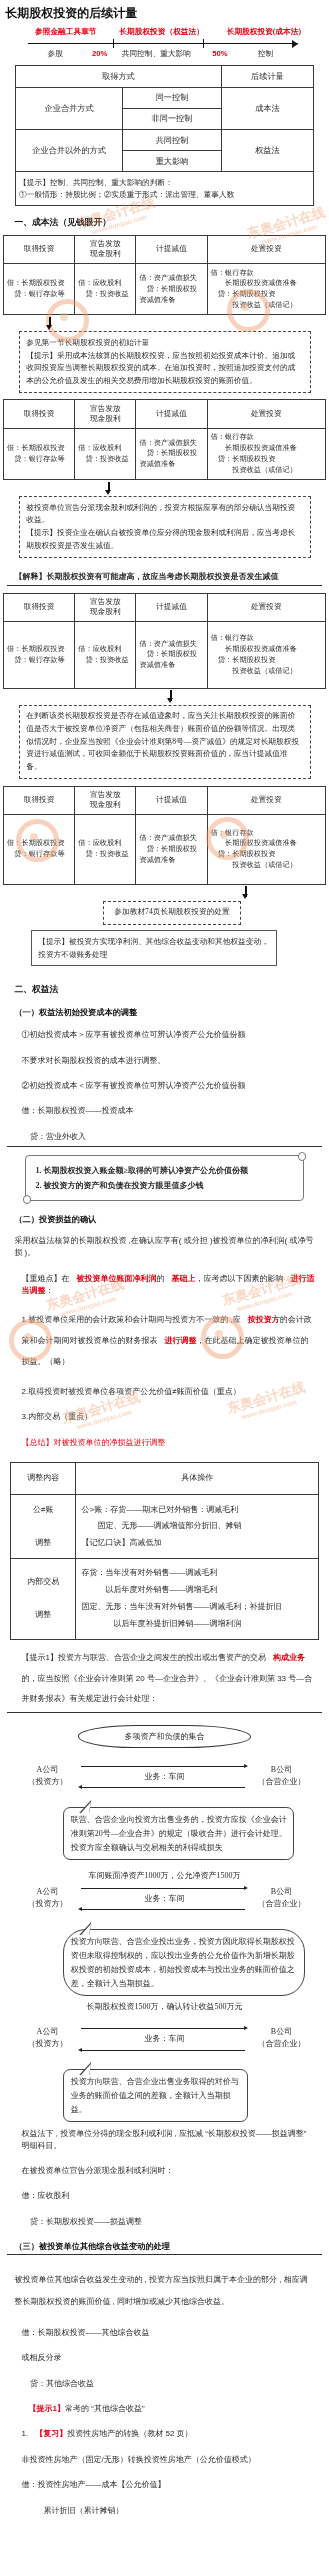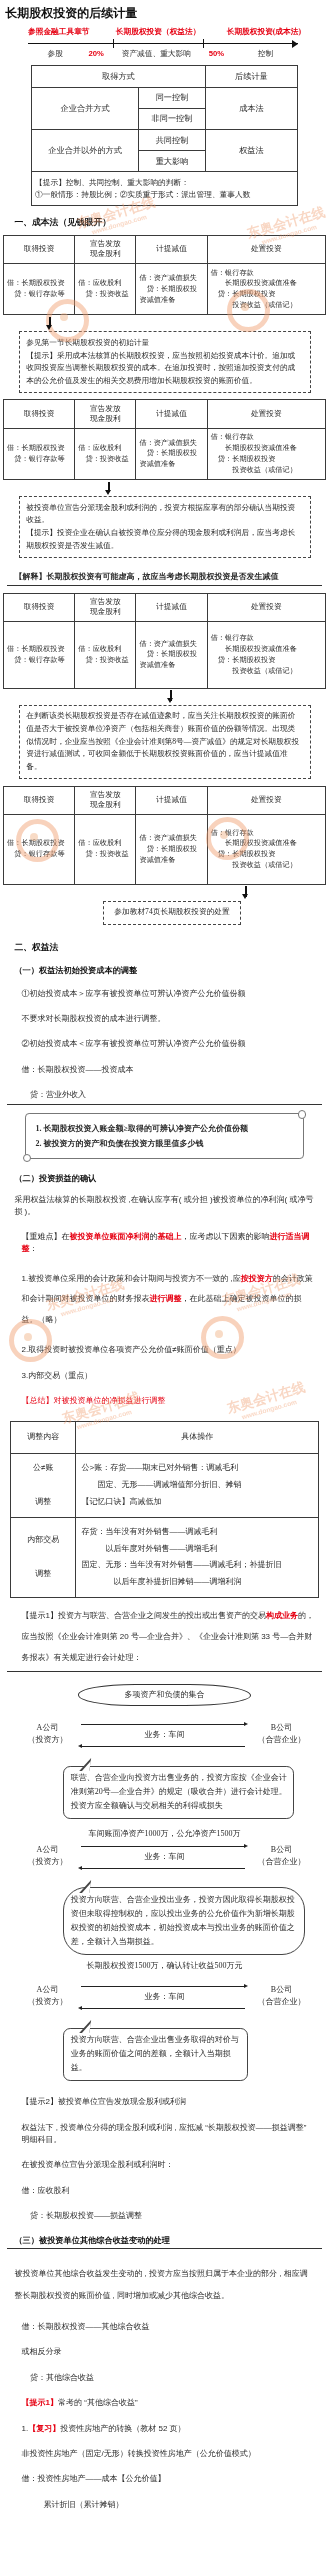--- a/index.html
+++ b/index.html
@@ -1,32 +1,32 @@
 <!DOCTYPE html>
 <html style="font-size:8.2px"><head>
 <meta charset="utf-8">
 <style>
   html,body{margin:0;padding:0;background:#ffffff;}
   body{width:329px;font-family:"Liberation Sans",sans-serif;color:#2b2b2b;}
   .doc{position:relative;width:329px;min-height:2821px;overflow:hidden;box-sizing:border-box;padding:3.1px 0 20.6px;}
-  .red{color:#e60012;}
+  .red{color:#e60012;margin-left:7px;}
   .bold{font-weight:bold;}
   .pre{white-space:pre-line;}
   .title{font-size:12px;font-weight:bold;color:#111;margin:2.1px 5.2px 5.2px;}
   
   .timeline{margin:3.1px 28px 1px;}
   .tl-labels{display:flex;justify-content:space-between;font-family:"Liberation Serif",serif;font-weight:bold;font-size:7.7px;}
   .tl-axis{position:relative;height:8.2px;margin-top:2.1px;}
   .tl-line{position:absolute;left:0;right:3.1px;top:3.6px;border-top:1.5px solid #111;}
   .tl-head{position:absolute;right:-1px;top:0.5px;width:0;height:0;border:4.1px solid transparent;border-left:6.2px solid #111;}
   .tl-tick{position:absolute;top:0;width:0;height:8.2px;border-left:1.5px solid #111;}
   .tl-stages{display:grid;grid-template-columns:20% 10% 34% 10% 26%;font-size:7.7px;margin-top:1.5px;text-align:center;}
   
   table{border-collapse:collapse;}
-  .method-table{width:267px;margin:6.2px auto 2.1px;font-family:"Liberation Serif",serif;font-size:8.2px;text-align:center;}
+  .method-table{width:299px;margin:6.2px auto 2.1px;font-family:"Liberation Serif",serif;font-size:8.2px;text-align:center;}
   .method-table td{border:1px solid #3a3a3a;padding:4.6px 3.1px;}
   .method-table .note-cell{text-align:left;font-size:7.7px;line-height:1.55;}
   .h1{font-size:8.8px;font-weight:bold;color:#111;margin:10.3px 14.4px 3.1px;}
   
   .cost-table{width:323px;margin:6.2px auto 0;font-family:Liberation Serif, serif;font-size:7.2px;}
   .cost-table td{border:1px solid #3a3a3a;padding:3.6px 3.1px;vertical-align:middle;}
   .cost-table .hd{text-align:center;font-size:7.7px;}
   .cost-table .bd{text-align:left;line-height:1.5;}
   .darrow{width:0;border-left:2.1px solid #111;height:10.3px;position:relative;margin-top:1.5px;}
   .darrow::after{content:"";position:absolute;left:-4.6px;bottom:-5.7px;border:3.6px solid transparent;border-top:5.7px solid #111;}
@@ -114,21 +114,21 @@
     </div>
     <div class="tl-axis">
       <div class="tl-line"></div>
       <div class="tl-tick" style="left:31%;"></div>
       <div class="tl-tick" style="left:64%;"></div>
       <div class="tl-head"></div>
     </div>
     <div class="tl-stages">
       <span>参股</span>
       <span class="red bold">20%</span>
-      <span>资产减值、重大影响</span>
+      <span>共同控制、重大影响</span>
       <span class="red bold">50%</span>
       <span>控制</span>
     </div>
   </div>
 
   <table class="method-table">
     <tbody>
         <tr>
       <td colspan="2">取得方式</td>
       <td style="width:85px;">后续计量</td>
@@ -262,20 +262,21 @@
       <td class="bd pre">借：银行存款
 　　长期股权投资减值准备
 　贷：长期股权投资
 　　　投资收益（或借记）</td>
     </tr>
   </tbody>
     </table>
   <div class="darrow" style="margin-left:245px;"></div>
   <div class="dashbox dashbox-center">参加教材74页长期股权投资的处置</div>
 
+  <div class="solidbox">【提示】被投资方实现净利润、其他综合收益变动和其他权益变动，投资方不做账务处理</div>
 
   <div class="h1" style="margin-top:17.5px;">二、权益法</div>
   <div class="h1" style="font-size:8.2px;margin-top:11.3px;">（一）权益法初始投资成本的调整</div>
 
   <div class="p indent" style="margin-top:11.3px;">①初始投资成本＞应享有被投资单位可辨认净资产公允价值份额</div>
   <div class="p indent">不要求对长期股权投资的成本进行调整。</div>
   <div class="p indent">②初始投资成本＜应享有被投资单位可辨认净资产公允价值份额</div>
   <div class="p indent">借：长期股权投资——投资成本</div>
   <div class="p indent2" style="margin-bottom:3.1px;">贷：营业外收入</div>
   <hr class="rule">
@@ -369,21 +370,20 @@
         <div class="dg-top"></div>
         <div class="dg-label">业务：车间</div>
         <div class="dg-bot"></div>
       </div>
       <div class="dg-side pre">B公司
 （合营企业）</div>
     </div>
     <div class="bubble" style="width:170px;">投资方向联营、合营企业出售业务取得的对价与业务的账面价值之间的差额，全额计入当期损益。</div>
   </div>
 
-  <div class="p indent" style="margin-top:15.5px;">【提示2】被投资单位宣告发放现金股利或利润</div>
   <div class="p indent">权益法下 , 投资单位分得的现金股利或利润 , 应抵减 “长期股权投资——损益调整” 明细科目。</div>
   <div class="p indent">在被投资单位宣告分派现金股利或利润时：</div>
   <div class="p indent">借：应收股利</div>
   <div class="p indent2">贷：长期股权投资——损益调整</div>
 
   <div class="h1" style="font-size:8.2px;margin-bottom:2.1px;">（三）被投资单位其他综合收益变动的处理</div>
   <hr class="rule" style="border-top-width:1.3px;">
 
   <div class="p" style="margin-top:13.4px;line-height:2.8;">被投资单位其他综合收益发生变动的 , 投资方应当按照归属于本企业的部分 , 相应调整长期股权投资的账面价值 , 同时增加或减少其他综合收益。</div>
   <div class="p indent">借：长期股权投资——其他综合收益</div>

